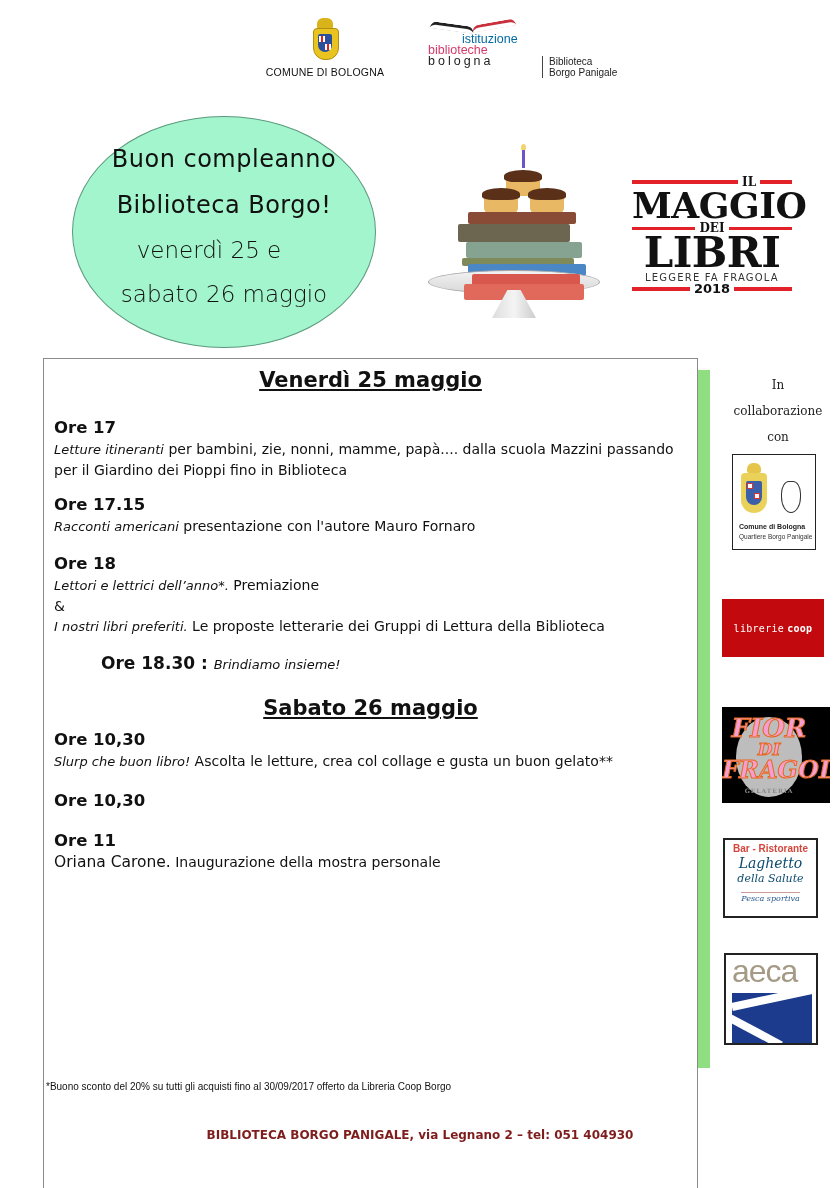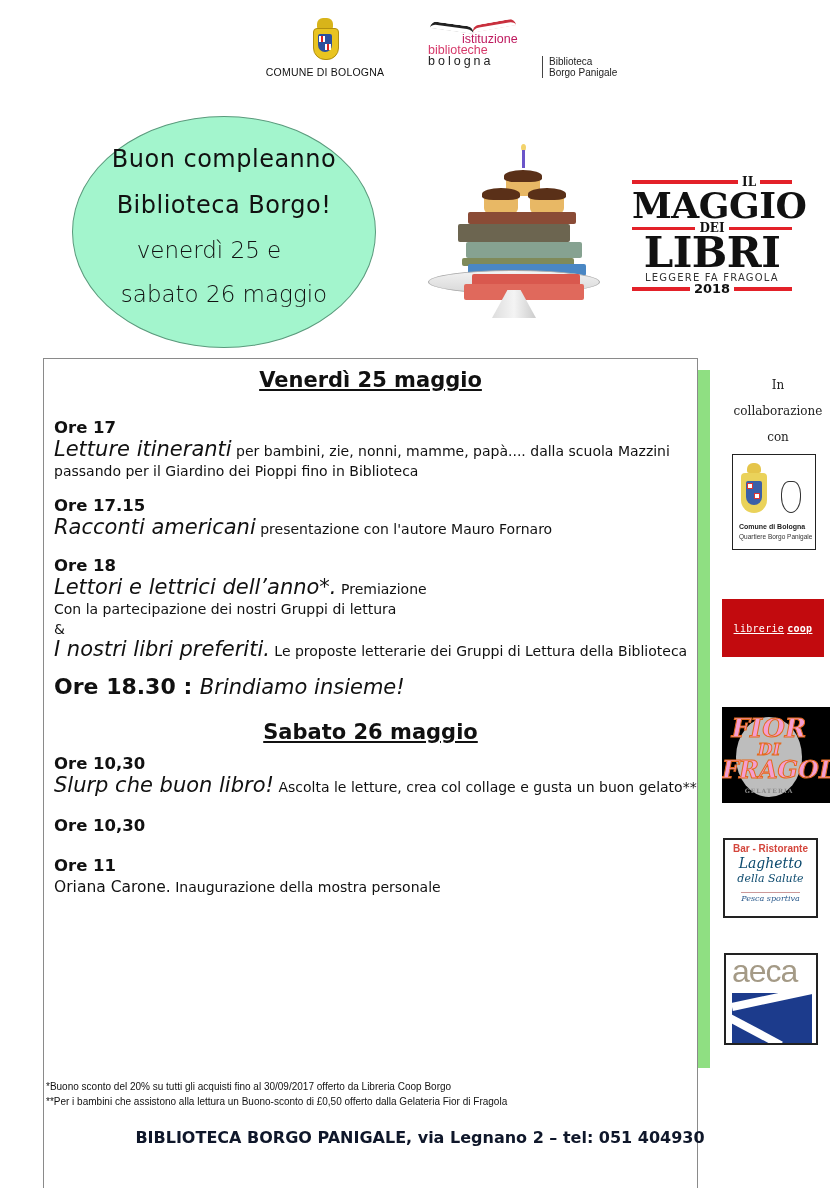--- a/index.html
+++ b/index.html
@@ -18,21 +18,21 @@
   .crest .r1, .crest .r2 { position:absolute; background:#d22; }
   .crest .r1 { left:16px; top:18px; width:2px; height:6px; }
   .crest .r2 { left:22px; top:26px; width:2px; height:6px; }
   .comune-text { font-family:"Liberation Sans", sans-serif; font-size:10.5px; letter-spacing:0.2px; margin-top:4px; color:#111; }
 
   .ist-logo { left:428px; top:16px; width:96px; height:62px; }
   .ist-arc { width:90px; height:18px; position:relative; }
   .ist-arc .a1 { position:absolute; left:2px; top:8px; width:44px; height:4px; border-top:3px solid #222; border-radius:40px 40px 0 0; transform:rotate(8deg); }
   .ist-arc .a2 { position:absolute; left:44px; top:6px; width:44px; height:4px; border-top:3px solid #c9303e; border-radius:40px 40px 0 0; transform:rotate(-10deg); }
   .ist-l1, .ist-l2, .ist-l3 { font-family:"Liberation Sans", sans-serif; font-size:12.5px; line-height:11px; }
-  .ist-l1 { color:#be185d;padding-left:34px; }
+  .ist-l1 { color:#0369a1;padding-left:34px; }
   .ist-l2 { color:#d63a6a; }
   .ist-l3 { color:#222; letter-spacing:3px; }
 
   .bib-logo { left:542px; top:56px; border-left:1px solid #444; padding-left:6px; font-family:"Liberation Sans", sans-serif; font-size:10px; line-height:11px; color:#222; }
 
   
   .ellipse { left:72px; top:116px; width:304px; height:232px; background:#a3f5cd; border:1px solid #5a9a7c; border-radius:50%; box-sizing:border-box; }
   .ellipse-text { left:72px; top:136px; width:304px; text-align:center; font-family:"DejaVu Sans", sans-serif; color:#111; }
   .el-l1, .el-l2 { font-size:24px; line-height:46px; font-style:normal; letter-spacing:0.5px; }
   .el-l3, .el-l4 { font-size:23px; line-height:44px; font-weight:300; }
@@ -57,51 +57,51 @@
   .mdl .big { font-size:36px; line-height:34px; letter-spacing:-0.5px; }
   .mdl .tag { font-family:"DejaVu Sans", sans-serif; font-weight:normal; font-size:10px; letter-spacing:1.2px; color:#333; line-height:12px; }
   .mdl .year { font-family:"DejaVu Sans", sans-serif; font-size:13px; line-height:10px; }
 
   
   .shadow { left:55px; top:370px; width:655px; height:698px; background:#8fdf82; }
   .box { left:43px; top:358px; width:655px; height:882px; background:#fff; border:1px solid #8a8a8a; box-sizing:border-box; padding:6px 0 0 10px; }
   .day-title { text-align:center; font-size:21px; font-weight:bold; text-decoration:underline; line-height:30px; margin-right:10px; }
   .event { margin-top:22px; font-size:14.5px; line-height:20px; }
   .event .time { font-size:16.5px; font-weight:bold; line-height:22px; }
-  .event .italic { font-style:italic; font-size:21px; }
+  .event .italic { font-style:italic; font-size:13px; }
   .event .desc { font-size:14px; }
-  .event-time-inline { font-size:22px; font-weight:bold; }
+  .event-time-inline { font-size:17px; font-weight:bold;margin-left:47px; }
 
   
   .collab { left:726px; top:372px; width:104px; text-align:center; font-family:"DejaVu Serif", serif; font-size:12px; line-height:26px; color:#222; }
   .p-comune { left:732px; top:454px; width:84px; height:96px; border:1px solid #222; box-sizing:border-box; background:#fff; text-align:left; }
   .p-comune .t1 { position:absolute; left:6px; top:68px; font-family:"Liberation Sans", sans-serif; font-size:7px; font-weight:bold; color:#222; }
   .p-comune .t2 { position:absolute; left:6px; top:78px; font-family:"Liberation Sans", sans-serif; font-size:6.5px; color:#333; white-space:nowrap; }
-  .p-coop { left:722px; top:599px; width:102px; height:58px; background:#c20a0e; color:#fff; display:flex; align-items:center; justify-content:center; font-family:"DejaVu Sans Mono", monospace; font-size:10px; letter-spacing:0.3px;text-decoration:underline; }
+  .p-coop { left:722px; top:599px; width:102px; height:58px; background:#c20a0e; color:#fff; display:flex; align-items:center; justify-content:center; font-family:"DejaVu Sans Mono", monospace; font-size:10px; letter-spacing:0.3px; }
   .p-coop b { font-weight:bold; margin-left:3px; }
   .p-fior { left:722px; top:707px; width:108px; height:96px; background:#000; overflow:hidden; }
   .p-fior .oval { position:absolute; left:14px; top:10px; width:66px; height:80px; background:#bdbdbd; border-radius:50%; }
   .p-fior .ft { position:absolute; left:0; width:94px; text-align:center; font-family:"DejaVu Serif", serif; font-weight:bold; font-style:italic; color:#f59ed1; -webkit-text-stroke:1px #e46a1d; }
   .p-fior .f1 { top:6px; font-size:26px; }
   .p-fior .f2 { top:32px; font-size:17px; }
   .p-fior .f3 { top:48px; font-size:24px; }
   .p-fior .f4 { top:80px; font-size:6px; color:#888; -webkit-text-stroke:0; letter-spacing:1px; font-style:normal; }
   .p-lago { left:723px; top:838px; width:95px; height:80px; border:2px solid #222; box-sizing:border-box; background:#fff; text-align:center; }
   .p-lago .l1 { font-family:"Liberation Sans", sans-serif; font-weight:bold; font-size:10px; color:#d4463c; margin-top:3px; }
   .p-lago .l2 { font-family:"DejaVu Serif", serif; font-style:italic; font-size:14px; color:#0c4a6e; line-height:14px; margin-top:2px; }
   .p-lago .l3 { font-family:"DejaVu Serif", serif; font-style:italic; font-size:8px; color:#2a5a8c; margin-top:6px; border-top:1px solid #c99; display:inline-block; padding-top:1px; }
   .p-aeca { left:724px; top:953px; width:94px; height:92px; border:2px solid #222; box-sizing:border-box; background:#fff; overflow:hidden; }
   .p-aeca .t { position:absolute; left:6px; top:-2px; font-family:"Liberation Sans", sans-serif; font-size:32px; color:#a49a86; letter-spacing:-1px; }
   .p-aeca .blue { position:absolute; left:6px; top:38px; width:80px; height:50px; background:#1c3b8c; }
   .p-aeca .stripe { position:absolute; left:6px; top:48px; width:90px; height:0; border-top:8px solid #fff; transform:rotate(-12deg); transform-origin:left; }
   .p-aeca .stripe2 { position:absolute; left:2px; top:58px; width:60px; height:0; border-top:8px solid #fff; transform:rotate(28deg); transform-origin:left; }
 
   
   .notes { left:46px; top:1079px; font-family:"Liberation Sans", sans-serif; font-size:10px; line-height:15px; color:#111; }
-  .footer { left:0; top:1128px; width:840px; text-align:center; font-size:16px; font-weight:bold; color:#0f172a; }
+  .footer { left:0; top:1128px; width:840px; text-align:center; font-size:12px; font-weight:bold; color:#7f1d1d; }
 </style>
 </head>
 <body>
 
 <div class="abs comune-logo">
   <div class="crest">
     <div class="crown"></div>
       <div class="shield"></div>
       <div class="inner"></div>
     <div class="c1"></div>
@@ -184,21 +184,20 @@
   </div>
 
   <div class="event" style="margin-top:14px;">
     <div class="time">Ore 17.15</div>
     <div><span class="italic">Racconti americani</span><span class="desc"> presentazione con l'autore Mauro Fornaro</span></div>
   </div>
 
   <div class="event" style="margin-top:16px;">
     <div class="time">Ore 18</div>
     <div><span class="italic">Lettori e lettrici dell’anno*.</span><span class="desc"> Premiazione</span></div>
-    <div class="desc">Con la partecipazione dei nostri Gruppi di lettura</div>
     <div class="desc">&amp;</div>
     <div><span class="italic">I nostri libri preferiti.</span><span class="desc"> Le proposte letterarie dei Gruppi di Lettura della Biblioteca</span></div>
   </div>
 
   <div class="event" style="margin-top:16px;">
     <span class="event-time-inline">Ore 18.30 : </span><span class="italic">Brindiamo insieme!</span>
   </div>
 
   <div class="day-title" style="margin-top:18px;">Sabato 26 maggio</div>
 
@@ -258,16 +257,15 @@
 
 <div class="abs p-aeca">
   <div class="t">aeca</div>
   <div class="blue"></div>
   <div class="stripe"></div>
   <div class="stripe2"></div>
 </div>
 
 <div class="abs notes">
   <div>*Buono sconto del 20% su tutti gli acquisti fino al 30/09/2017 offerto da Libreria Coop Borgo</div>
-  <div>**Per i bambini che assistono alla lettura un Buono-sconto di  £0,50 offerto dalla Gelateria Fior di Fragola</div>
 </div>
 
 <div class="abs footer">BIBLIOTECA BORGO PANIGALE, via Legnano 2 – tel: 051 404930</div>
 
 </body></html>

